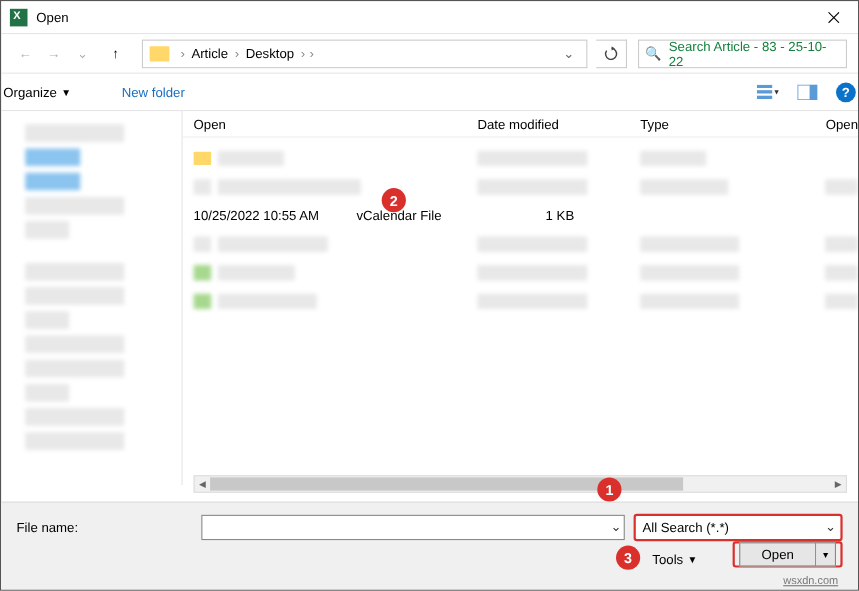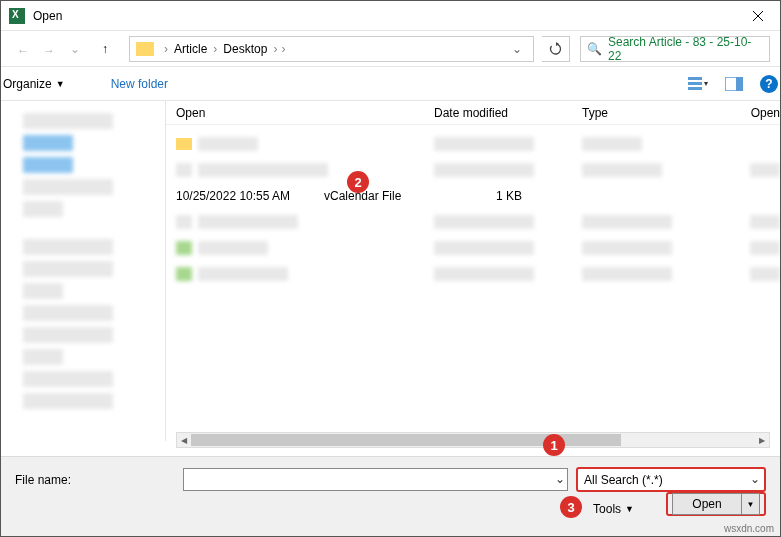--- a/index.html
+++ b/index.html
@@ -68,21 +68,21 @@
 .filetype { width: 190px; height: 25px; border: 2.5px solid #d9302c; border-radius: 3px; background: #fff; display: flex; align-items: center; padding: 0 6px; position: relative; }
 .filetype .dd { position: absolute; right: 4px; top: 3px; color: #333; }
 
 .btn-row { display: flex; align-items: flex-end; justify-content: flex-end; gap: 24px; margin-top: 0; }
 .tools { margin-right: 8px; display: flex; align-items: center; gap: 4px; }
 .btn { width: 86px; height: 24px; border: 1px solid #999; background: #e6e6e6; display: flex; align-items: center; justify-content: center; cursor: pointer; }
 .btn.open-wrap { border: 2.5px solid #d9302c; border-radius: 3px; padding: 1px; width: 100px; background: transparent; display: flex; }
 .btn.open-inner { width: 70px; height: 22px; border: 1px solid #888; background: #e6e6e6; display: flex; align-items: center; justify-content: center; }
 .open-split { width: 18px; height: 22px; border: 1px solid #888; border-left: none; background: #e6e6e6; display: flex; align-items: center; justify-content: center; font-size: 8px; }
 
-.watermark { position: absolute; right: 6px; bottom: 2px; font-size: 10px; color: #777; }
+.watermark { position: absolute; right: 18px; bottom: 2px; font-size: 10px; color: #777; text-decoration: underline; }
 </style>
 </head>
 <body>
 
 <div class="titlebar">
   <span class="icon-excel"></span>
   <span class="title">Open</span>
   <div class="close">
     <svg viewBox="0 0 10 10">
         <line x1="0" y1="0" x2="10" y2="10" stroke="#000" stroke-width="1"></line>

